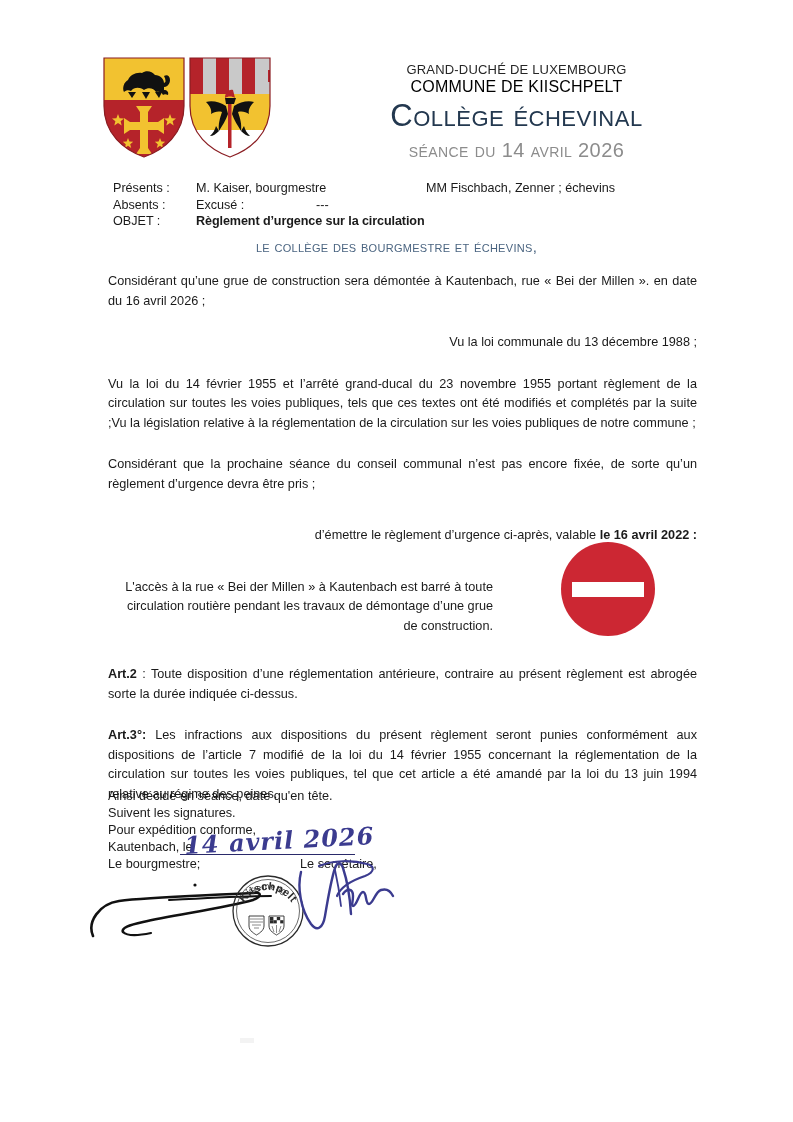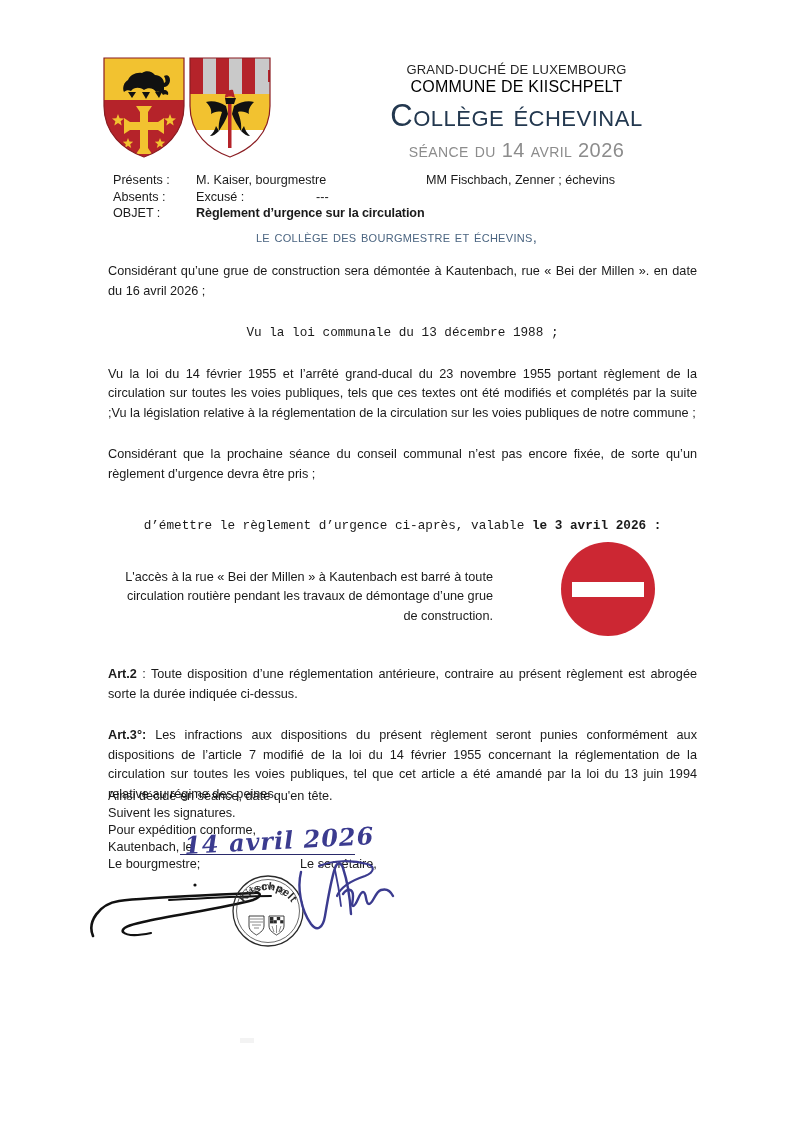--- a/index.html
+++ b/index.html
@@ -79,49 +79,49 @@
     position: absolute;
     left: 113px;
     top: 172px;
     width: 590px;
     font-size: 12.6px;
     line-height: 16.5px;
     color: #1a1a1a;
   }
   .att-row { display: flex; align-items: baseline; }
   .att-label { width: 83px; flex: none; }
-  .att-val1 { width: 230px; flex: none; }
+  .att-val1 { width: 230px; flex: none; margin-top: 8px; }
   .att-val-dash { width: 120px; flex: none; text-align: left; }
   .att-val2 { flex: 1; }
   .att-objet { font-weight: bold; letter-spacing: -0.1px; }
 
   
   .sc-heading {
     text-align: center;
     color: #4a6480;
     font-variant: small-caps;
     text-transform: lowercase;
     font-size: 15px;
     letter-spacing: 0.3px;
   }
 
   
   .body-area {
     position: absolute;
     left: 0; right: 0;
-    top: 228px;
+    top: 238px;
   }
   .p {
     margin: 0 96px 0 108px;
     font-size: 12.7px;
     line-height: 19.5px;
     text-align: justify;
     color: #1a1a1a;
   }
-  .p-left { text-align: center; font-family: Liberation Mono, monospace; }
+  .p-left { text-align: right; }
   .gap-sm { height: 10px; }
   .gap-md { height: 17px; }
   .gap-lg { height: 22px; }
   .bold { font-weight: bold; }
 
   .art-title {
     margin: 0 96px 0 108px;
     font-size: 12.8px;
     line-height: 19px;
     font-weight: bold;
@@ -348,21 +348,21 @@
     <div class="gap-lg"></div>
 
     <p class="p">Vu la loi du 14 février 1955 et l’arrêté grand-ducal du 23 novembre 1955 portant règlement de la circulation sur toutes les voies publiques, tels que ces textes ont été modifiés et complétés par la suite ;Vu la législation relative à la réglementation de la circulation sur les voies publiques de notre commune ;</p>
     <div class="gap-lg"></div>
 
     <p class="p">Considérant que la prochaine séance du conseil communal n’est pas encore fixée, de sorte qu’un règlement d’urgence devra être pris ;</p>
     <div class="gap-lg"></div>
 
     <div class="gap-sm"></div>
 
-    <p class="p p-left"><span>d’émettre le règlement d’urgence ci-après, valable </span><span class="bold">le 3 avril 2026 :</span></p>
+    <p class="p p-left"><span>d’émettre le règlement d’urgence ci-après, valable </span><span class="bold">le 16 avril 2022 :</span></p>
     <div class="gap-lg"></div>
 
     <div class="gap-sm"></div>
 
     <p class="art-body">L'accès à la rue « Bei der Millen » à Kautenbach est barré à toute circulation routière pendant les travaux de démontage d’une grue de construction.</p>
   </div>
 
   <div class="sign">
     <div class="sign-bar"></div>
   </div>

